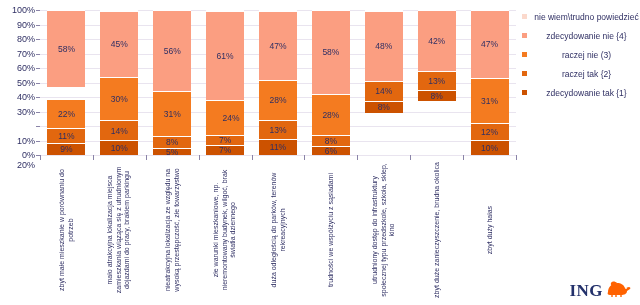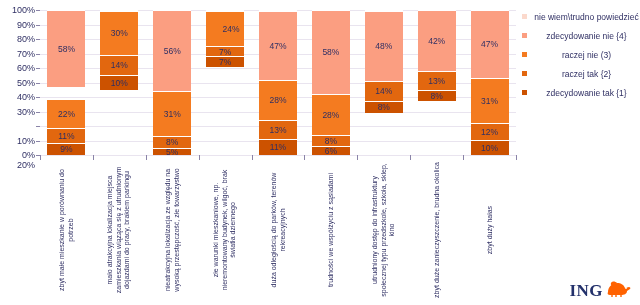--- a/index.html
+++ b/index.html
@@ -102,20 +102,23 @@
           <div class="seg s1" style="height: 9%;">
             <span class="seg-label">9%</span>
           </div>
         </div>
       </div>
       <div class="bar-slot">
         <div class="bar">
           <div class="seg s5" style="height: 1%;">
             <span class="seg-label"></span>
           </div>
+          <div class="seg s4" style="height: 45%;">
+            <span class="seg-label">45%</span>
+          </div>
           <div class="seg s3" style="height: 30%;">
             <span class="seg-label">30%</span>
           </div>
           <div class="seg s2" style="height: 14%;">
             <span class="seg-label">14%</span>
           </div>
           <div class="seg s1" style="height: 10%;">
             <span class="seg-label">10%</span>
           </div>
         </div>
@@ -133,20 +136,23 @@
           </div>
           <div class="seg s1" style="height: 5%;">
             <span class="seg-label">5%</span>
           </div>
         </div>
       </div>
       <div class="bar-slot">
         <div class="bar">
           <div class="seg s5" style="height: 1%;">
             <span class="seg-label"></span>
+          </div>
+          <div class="seg s4" style="height: 61%;">
+            <span class="seg-label">61%</span>
           </div>
           <div class="seg s3" style="height: 24%; padding-left: 12px;">
             <span class="seg-label">24%</span>
           </div>
           <div class="seg s2" style="height: 7%;">
             <span class="seg-label">7%</span>
           </div>
           <div class="seg s1" style="height: 7%;">
             <span class="seg-label">7%</span>
           </div>

